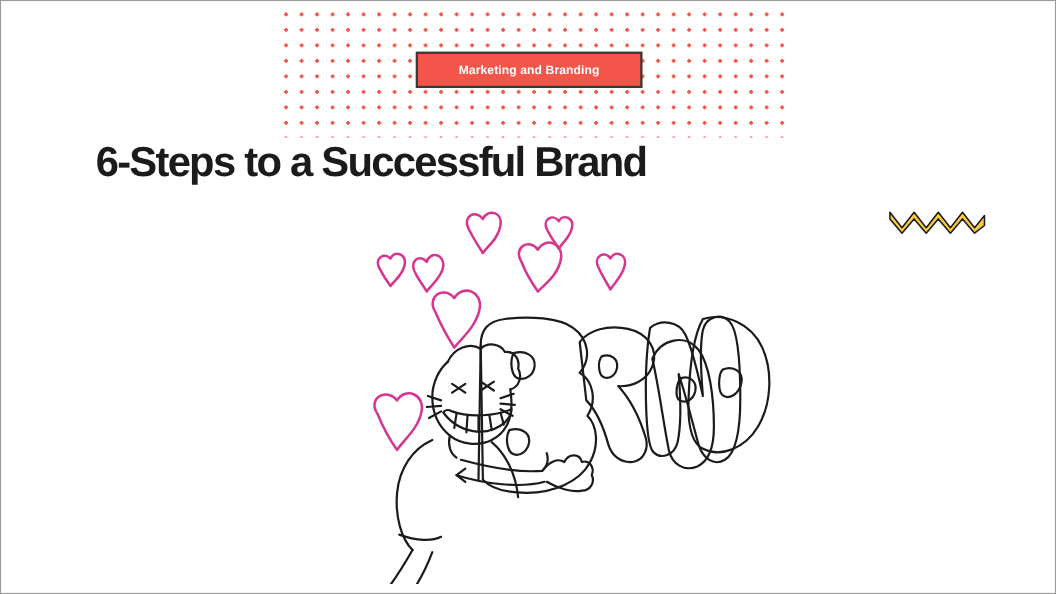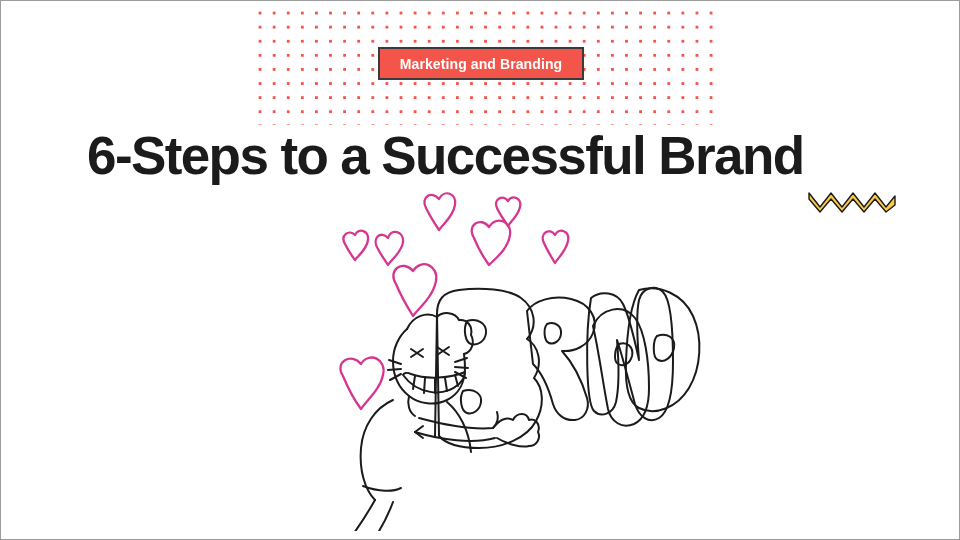--- a/index.html
+++ b/index.html
@@ -32,34 +32,34 @@
   #eyebrow-badge {
     position:absolute;
     left:377px; top:46px;
     width:206px; height:33px;
     background:#f4554a;
     border:2px solid #3a3a3a;
     display:flex; align-items:center; justify-content:center;
   }
   #eyebrow-badge-label {
     color:#ffffff;
-    font-size:14px;
+    font-size:11px;
     font-weight:bold;
     letter-spacing:0.1px;
     white-space:nowrap;
   }
 
   
   #slide-title {
     position:absolute;
     left:86px; top:128px;
     width:820px;
     color:#1b1b1b;
     font-family:"Liberation Sans", sans-serif;
-    font-size:53px;
+    font-size:38px;
     font-weight:bold;
     letter-spacing:-1.6px;
     line-height:1.0;
     white-space:nowrap;
   }
 
   
   #zigzag-accent {
     position:absolute;
     left:806px; top:186px;

